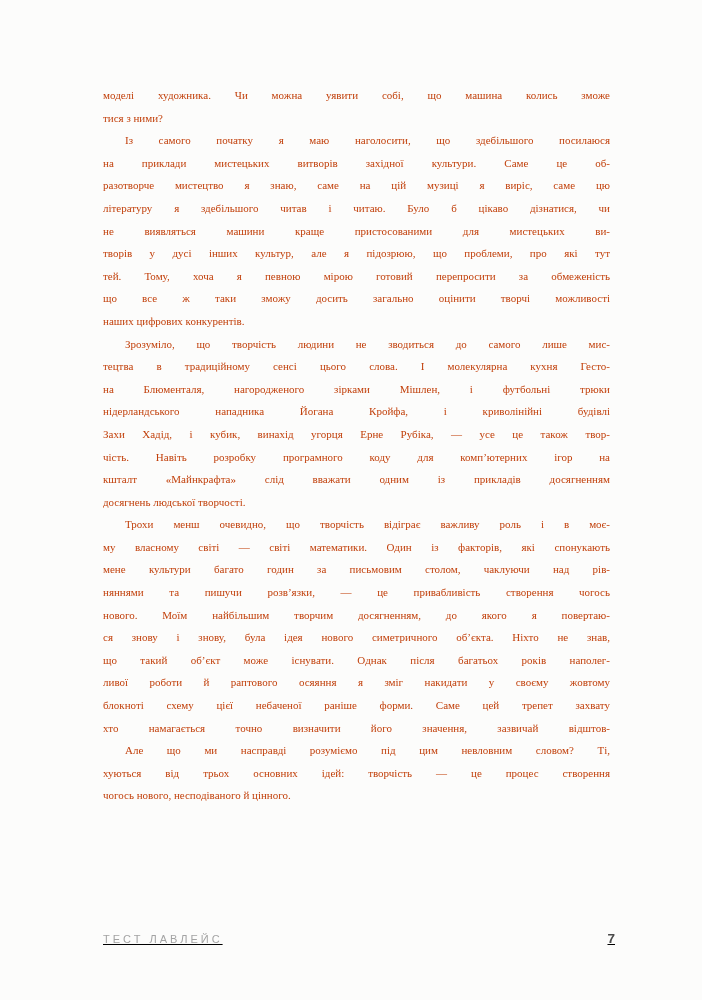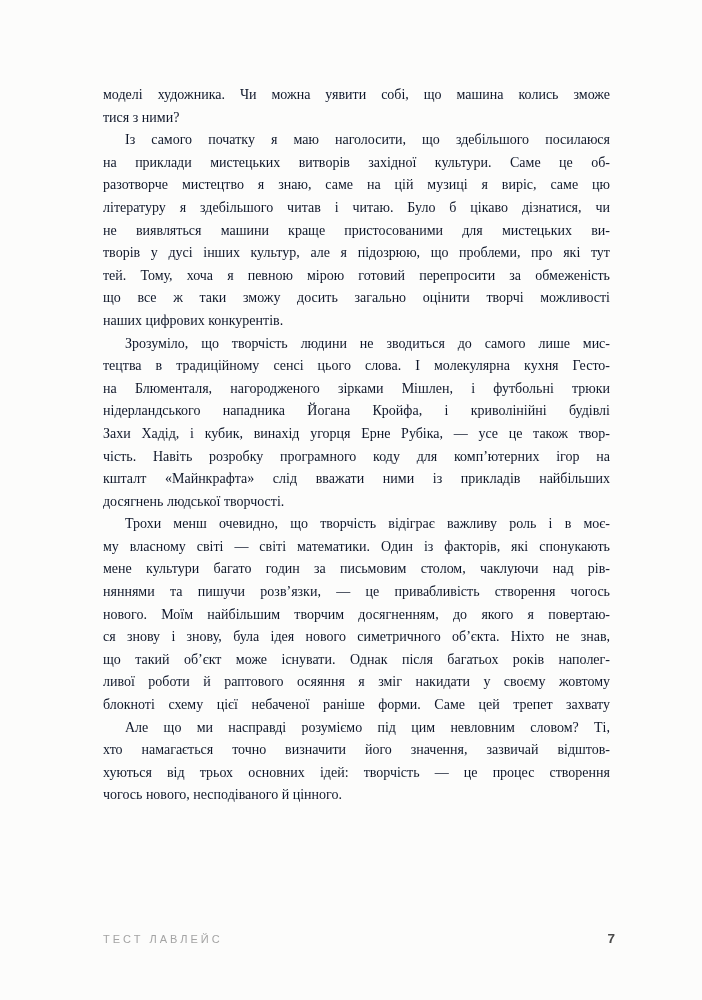--- a/index.html
+++ b/index.html
@@ -13,22 +13,22 @@
     height: 1000px;
     background: #fcfcfb;
     overflow: hidden;
     font-family: "Liberation Serif", serif;
   }
   .text-block {
     position: absolute;
     left: 103px;
     top: 84px;
     width: 507px;
-    color: #0f172a;
-    font-size: 14px;
+    color: #c2410c;
+    font-size: 11px;
     line-height: 22.6px;
   }
   .paragraph {
     margin: 0;
   }
   .line {
     text-align: justify;
     text-align-last: justify;
     white-space: normal;
   }
@@ -39,20 +39,21 @@
     text-indent: 22px;
   }
   .footer {
     position: absolute;
     left: 103px;
     right: 87px;
     top: 931px;
     display: flex;
     justify-content: space-between;
     align-items: baseline;
+    text-decoration: underline;
   }
   .running-header {
     font-family: "Liberation Sans", sans-serif;
     font-size: 11px;
     font-weight: 400;
     letter-spacing: 3px;
     color: #a3a3a3;
   }
   .page-number {
     font-family: "Liberation Sans", sans-serif;
@@ -81,37 +82,37 @@
         <div class="line">що все ж таки зможу досить загально оцінити творчі можливості</div>
         <div class="line last">наших цифрових конкурентів.</div>
       </div>
       <div class="paragraph">
         <div class="line first-indent">Зрозуміло, що творчість людини не зводиться до самого лише мис-</div>
         <div class="line">тецтва в традиційному сенсі цього слова. І молекулярна кухня Гесто-</div>
         <div class="line">на Блюменталя, нагородженого зірками Мішлен, і футбольні трюки</div>
         <div class="line">нідерландського нападника Йогана Кройфа, і криволінійні будівлі</div>
         <div class="line">Захи Хадід, і кубик, винахід угорця Ерне Рубіка, — усе це також твор-</div>
         <div class="line">чість. Навіть розробку програмного коду для комп’ютерних ігор на</div>
-        <div class="line">кшталт «Майнкрафта» слід вважати ними із прикладів найбільших</div>
+        <div class="line">кшталт «Майнкрафта» слід вважати одним із прикладів досягненням</div>
         <div class="line last">досягнень людської творчості.</div>
       </div>
       <div class="paragraph">
         <div class="line first-indent">Трохи менш очевидно, що творчість відіграє важливу роль і в моє-</div>
         <div class="line">му власному світі — світі математики. Один із факторів, які спонукають</div>
         <div class="line">мене культури багато годин за письмовим столом, чаклуючи над рів-</div>
         <div class="line">няннями та пишучи розв’язки, — це привабливість створення чогось</div>
         <div class="line">нового. Моїм найбільшим творчим досягненням, до якого я повертаю-</div>
         <div class="line">ся знову і знову, була ідея нового симетричного об’єкта. Ніхто не знав,</div>
         <div class="line">що такий об’єкт може існувати. Однак після багатьох років наполег-</div>
         <div class="line">ливої роботи й раптового осяяння я зміг накидати у своєму жовтому</div>
         <div class="line">блокноті схему цієї небаченої раніше форми. Саме цей трепет захвату</div>
       </div>
       <div class="paragraph">
+        <div class="line">хто намагається точно визначити його значення, зазвичай відштов-</div>
         <div class="line first-indent">Але що ми насправді розуміємо під цим невловним словом? Ті,</div>
-        <div class="line">хто намагається точно визначити його значення, зазвичай відштов-</div>
         <div class="line">хуються від трьох основних ідей: творчість — це процес створення</div>
         <div class="line last">чогось нового, несподіваного й цінного.</div>
       </div>
     </main>
   <footer class="footer">
     <span class="running-header">ТЕСТ ЛАВЛЕЙС</span>
     <span class="page-number">7</span>
   </footer>
 </div>
 

